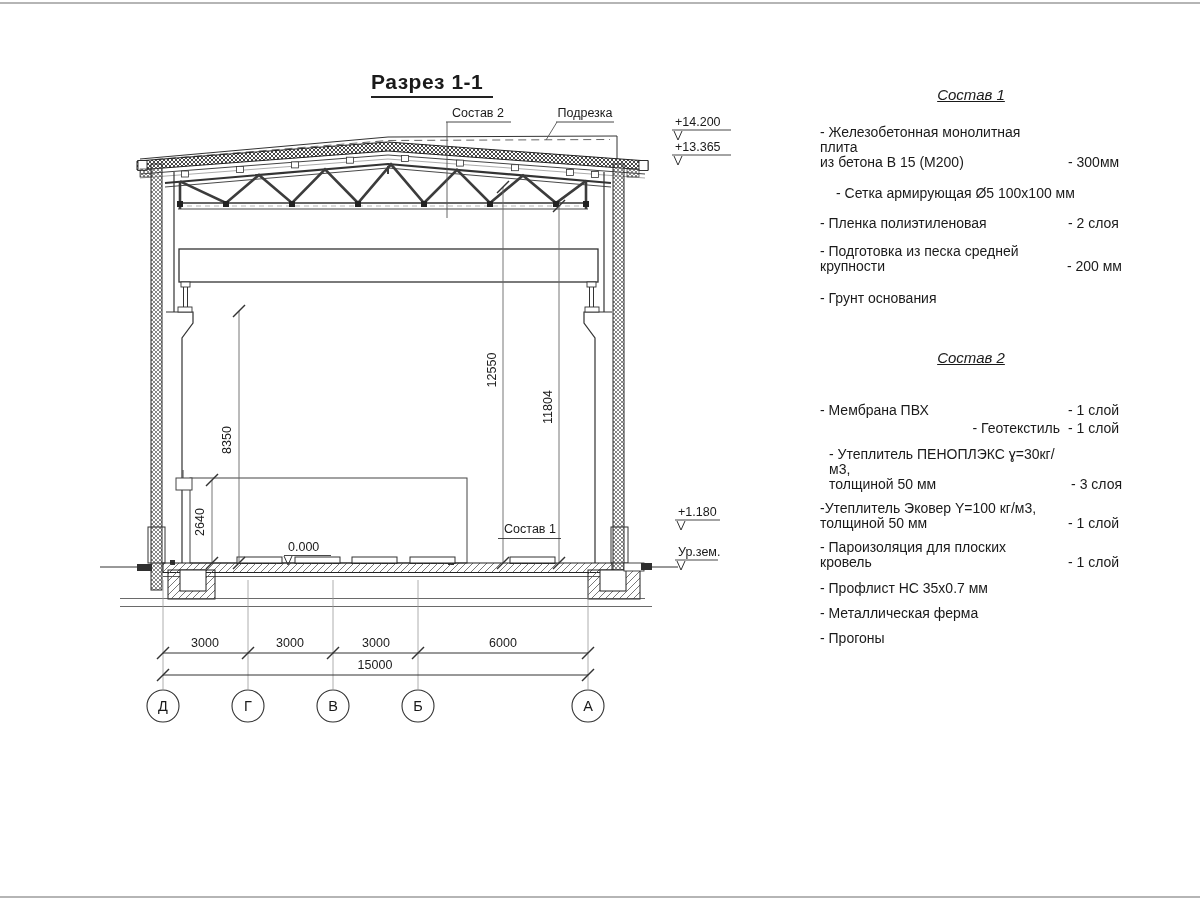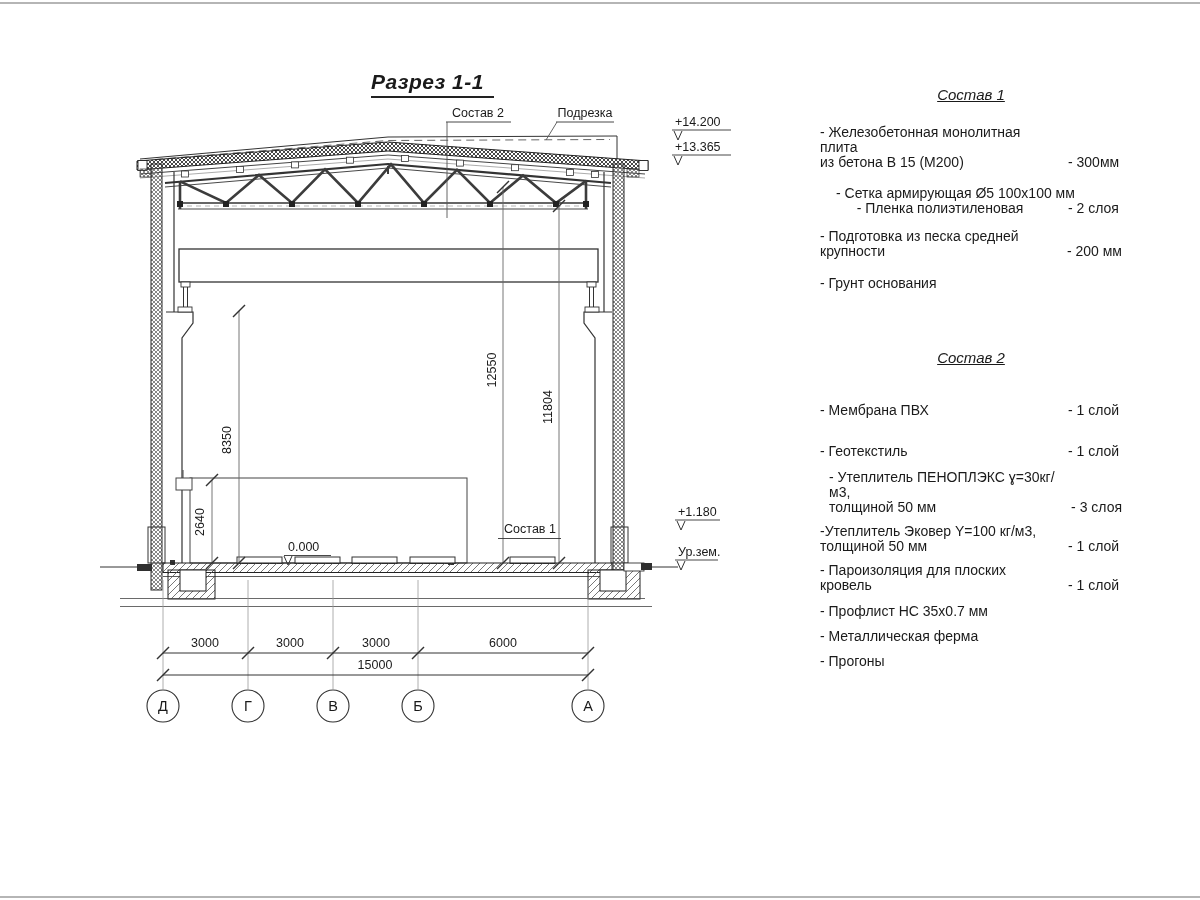--- a/index.html
+++ b/index.html
@@ -1,21 +1,21 @@
 <!DOCTYPE html>
 <html><head>
 <meta charset="utf-8">
 <style>
   html,body{margin:0;padding:0;background:#fff;}
   #page{position:relative;width:1200px;height:900px;background:#fff;overflow:hidden;
         font-family:"Liberation Sans",sans-serif;color:#1a1a1a;}
   .edge{position:absolute;left:0;right:0;height:2px;background:#b5b5b5;}
   .edge.top{top:2px}.edge.bottom{bottom:2px}
   #drawing-svg{position:absolute;left:0;top:0;}
-  #title{position:absolute;left:371px;top:70px;font-size:21px;font-style:italic;font-weight:600;
+  #title{position:absolute;left:371px;top:70px;font-size:21px;font-weight:600;
          border-bottom:2px solid #222;padding:0 10px 2px 0;letter-spacing:.5px;}
   .panel{position:absolute;width:302px;}
   .comp-heading{font-size:15px;font-style:italic;text-align:center;text-decoration:underline;}
   .li{display:flex;align-items:flex-end;font-size:14px;line-height:15px;}
   .nm{width:240px;white-space:pre-line;}
   .vl{margin-left:8px;white-space:nowrap;}
   svg text{font-family:"Liberation Sans",sans-serif;fill:#1a1a1a;font-size:12.5px;}
   svg text.ax{font-size:14.5px;}
 </style>
 </head>
@@ -258,42 +258,42 @@
     <div class="comp-heading">Состав 1</div>
     <div class="li" style="margin-top:22px;">
       <span class="nm">- Железобетонная  монолитная плита
 из бетона В 15 (М200)</span>
       <span class="vl">- 300мм</span>
     </div>
     <div class="li" style="margin-top:16px;margin-left:16px;">
       <span class="nm">- Сетка армирующая Ø5 100x100 мм</span>
       <span class="vl"></span>
     </div>
-    <div class="li" style="text-align:center;">
+    <div class="li" style="margin-top:15px;">
       <span class="nm">- Пленка полиэтиленовая</span>
       <span class="vl">-  2 слоя</span>
     </div>
     <div class="li" style="margin-top:13px;gap:7px;">
       <span class="nm">- Подготовка из песка средней
 крупности</span>
       <span class="vl">- 200 мм</span>
     </div>
     <div class="li" style="margin-top:17px;">
       <span class="nm">- Грунт основания</span>
       <span class="vl"></span>
     </div>
   </div>
 
   <div class="panel" style="left:820px;top:349px;">
     <div class="comp-heading">Состав 2</div>
     <div class="li" style="margin-top:37px;">
       <span class="nm">- Мембрана ПВХ</span>
       <span class="vl">- 1 слой</span>
     </div>
-    <div class="li" style="margin-top:26px;">
+    <div class="li" style="margin-top:3px;text-align:right;">
       <span class="nm">- Геотекстиль</span>
       <span class="vl">- 1 слой</span>
     </div>
     <div class="li" style="margin-top:11px;margin-left:9px;">
       <span class="nm">- Утеплитель ПЕНОПЛЭКС ɣ=30кг/м3,
 толщиной 50 мм</span>
       <span class="vl">- 3 слоя</span>
     </div>
     <div class="li" style="margin-top:9px;">
       <span class="nm">-Утеплитель Эковер Y=100 кг/м3,

